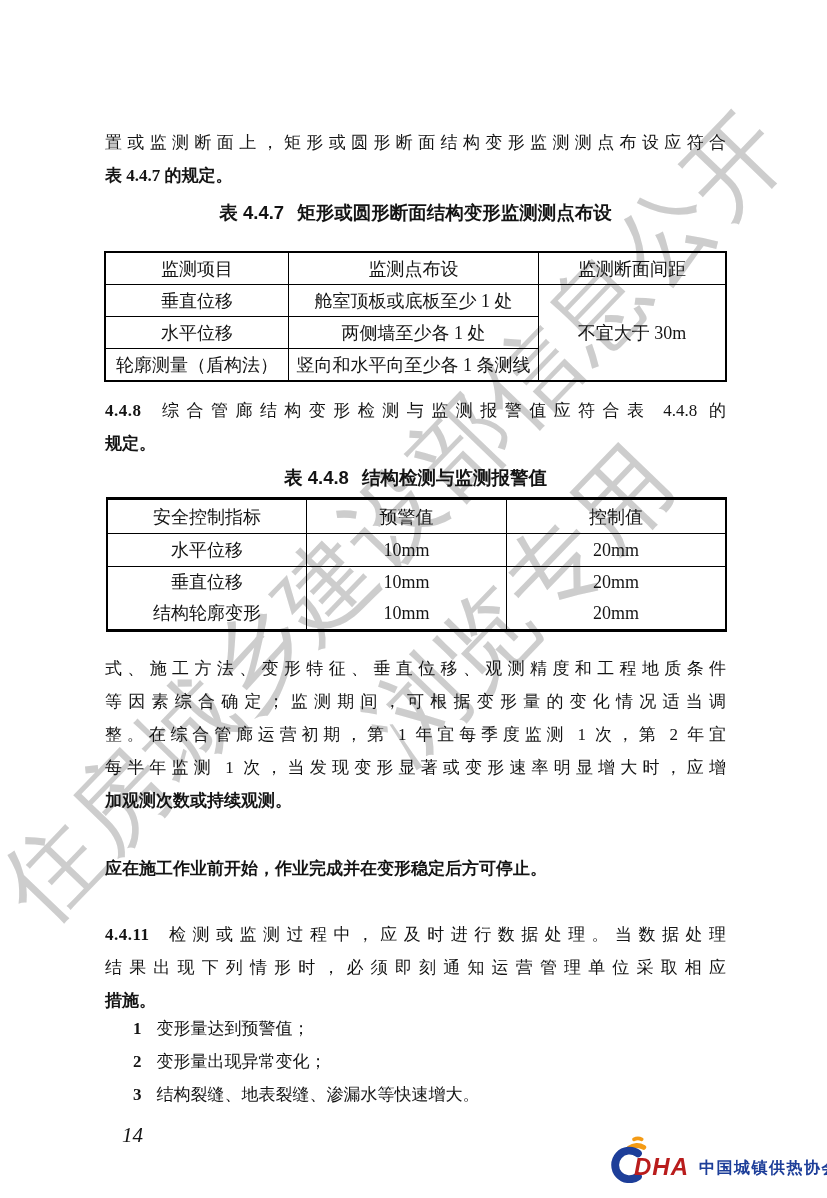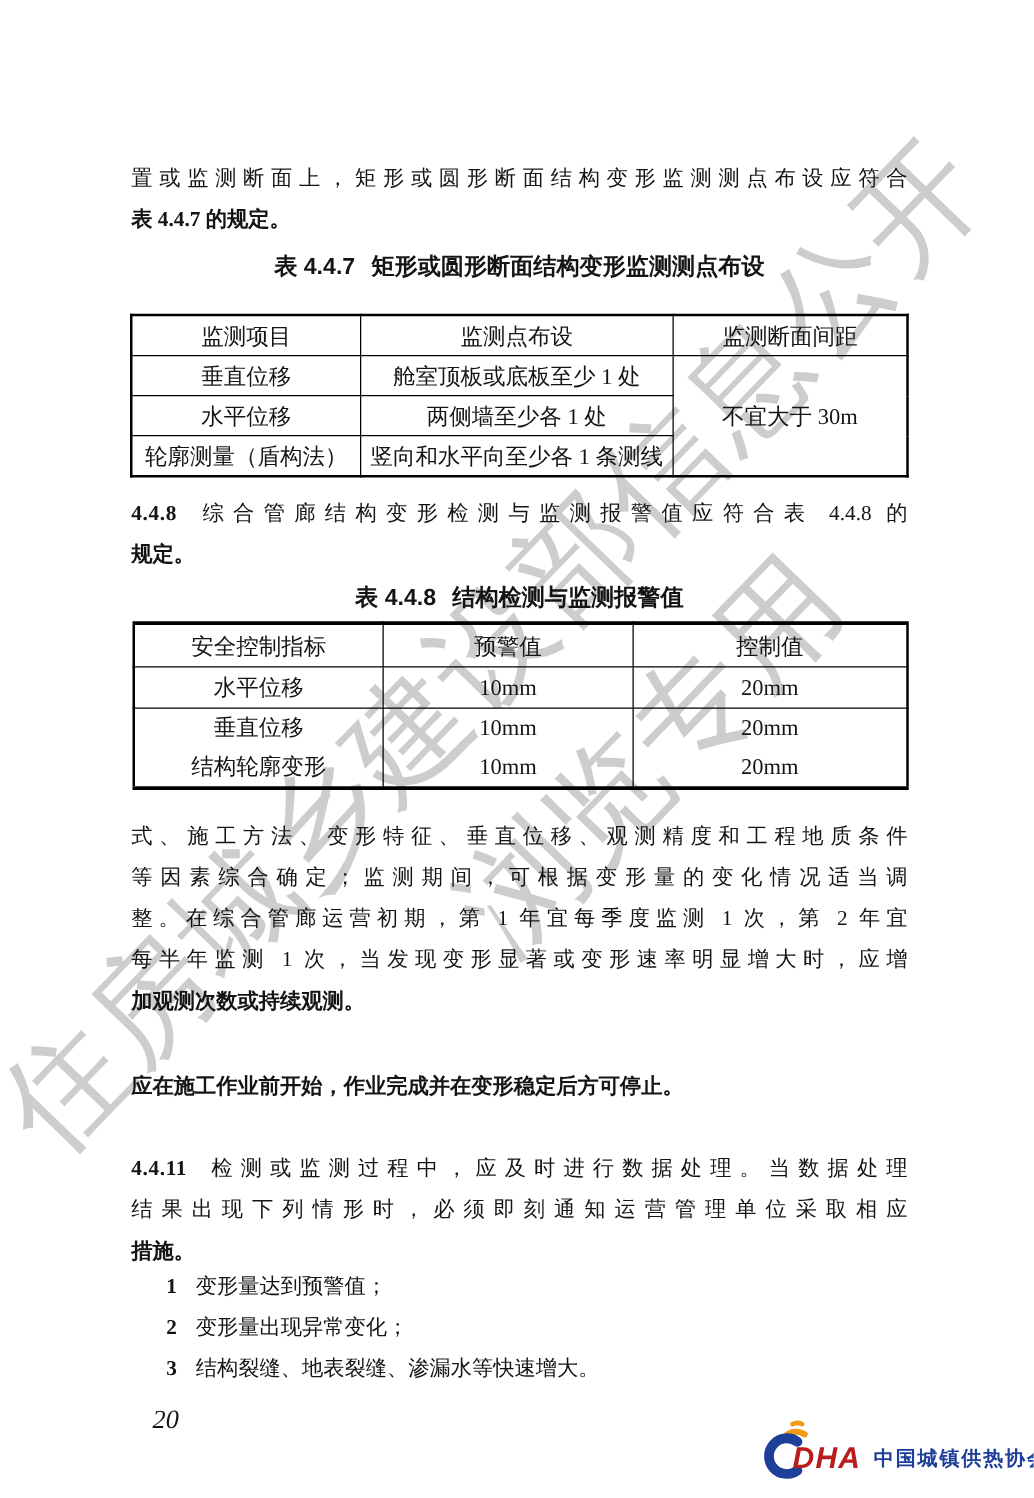--- a/index.html
+++ b/index.html
@@ -191,21 +191,21 @@
       <div class="bline"><span>结果出现下列情形时，必须即刻通知运营管理单位采取相应</span></div>
       <div class="lline"><span>措施。</span></div>
     </div>
 
     <div class="blk" style="top:1012px;">
       <div class="li"><span class="linum">1</span><span class="litext">变形量达到预警值；</span></div>
       <div class="li"><span class="linum">2</span><span class="litext">变形量出现异常变化；</span></div>
       <div class="li"><span class="linum">3</span><span class="litext">结构裂缝、地表裂缝、渗漏水等快速增大。</span></div>
     </div>
 
-    <div class="pagenum">20</div>
+    <div class="pagenum">14</div>
 
     <div class="logo">
       <svg class="logo-mark" viewBox="0 0 52 52" xmlns="http://www.w3.org/2000/svg">
 
         <path d="M31 13 A14 14 0 0 1 46 17" fill="none" stroke="#f49b15" stroke-width="5.5" stroke-linecap="round" transform="rotate(-18 38 15)"></path>
         <path d="M36 4.5 A9 9 0 0 1 44 7" fill="none" stroke="#f49b15" stroke-width="4" stroke-linecap="round" transform="rotate(-18 40 6)"></path>
 
         <path d="M40 21 A15.5 15.5 0 1 0 40 46" fill="none" stroke="#1d3e99" stroke-width="8.5" stroke-linecap="round"></path>
       </svg>
       <span class="logo-acronym" style="color:#b91c1c;">DHA</span>

